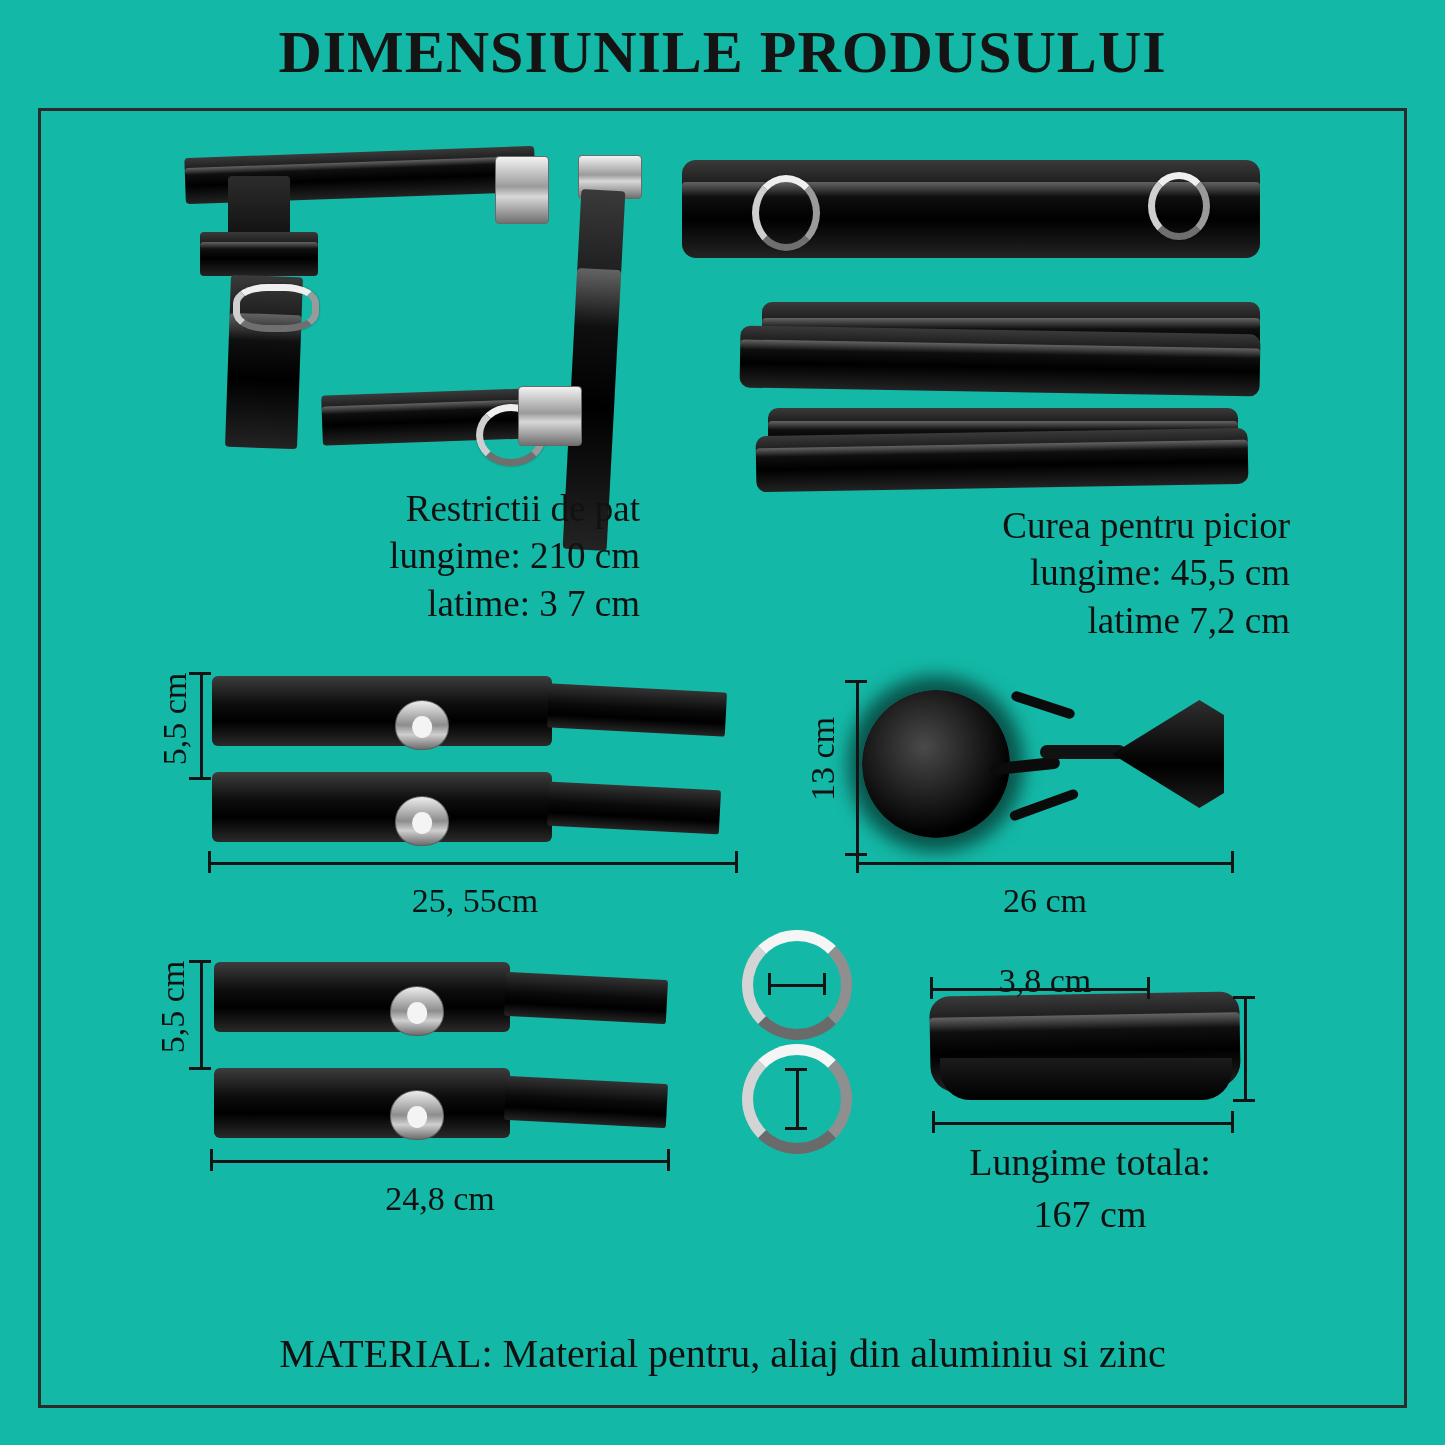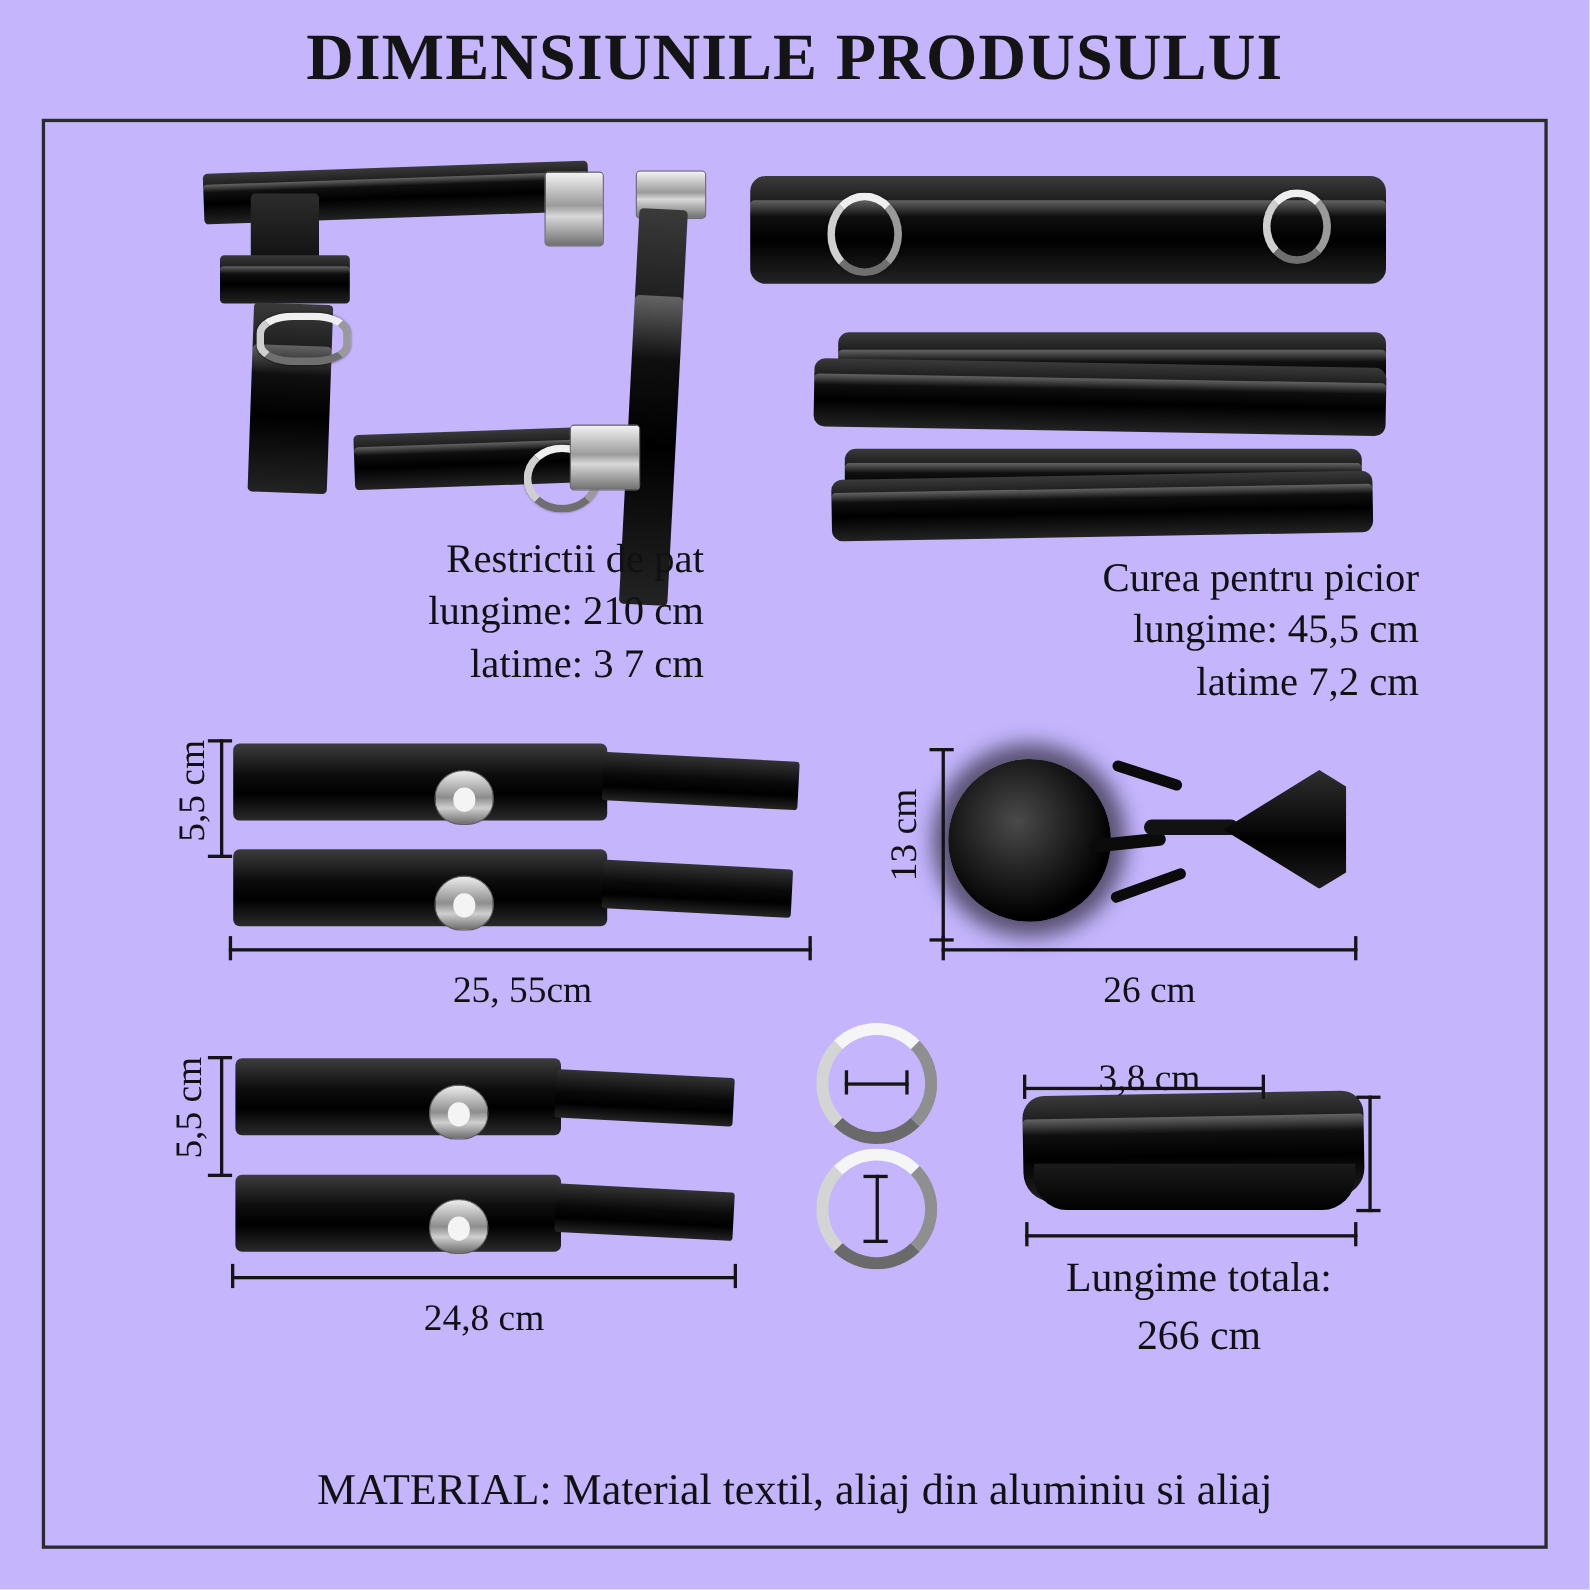--- a/index.html
+++ b/index.html
@@ -11,21 +11,21 @@
     width: 1445px;
     height: 1445px;
     font-family: "Liberation Serif", serif;
     color: #111111;
     position: relative;
     overflow: hidden;
   }
   .page {
     position: absolute;
     inset: 0;
-    background: #c4b5fd;
+    background: #14b8a6;
   }
   .title {
     position: absolute;
     top: 18px;
     left: 0;
     width: 1445px;
     text-align: center;
     font-size: 60px;
     font-weight: 700;
     letter-spacing: 1px;
@@ -293,17 +293,17 @@
 
   <div class="mline v" style="left:1244px; top:996px; height:106px;"></div>
   <div class="cap h" style="left:1233px; top:996px;"></div>
   <div class="cap h" style="left:1233px; top:1099px;"></div>
 
   <div class="mline h" style="left:932px; top:1122px; width:302px;"></div>
   <div class="cap v" style="left:932px; top:1111px;"></div>
   <div class="cap v" style="left:1231px; top:1111px;"></div>
 
   <div class="dim" style="left:925px; top:1140px; width:330px; font-size:38px;">Lungime totala:</div>
-  <div class="dim" style="left:925px; top:1192px; width:330px; font-size:38px;">266 cm</div>
-
-  <div class="material">MATERIAL: Material textil, aliaj din aluminiu si aliaj</div>
+  <div class="dim" style="left:925px; top:1192px; width:330px; font-size:38px;">167 cm</div>
+
+  <div class="material">MATERIAL: Material pentru, aliaj din aluminiu si zinc</div>
 
 </div>
 
 </body></html>

